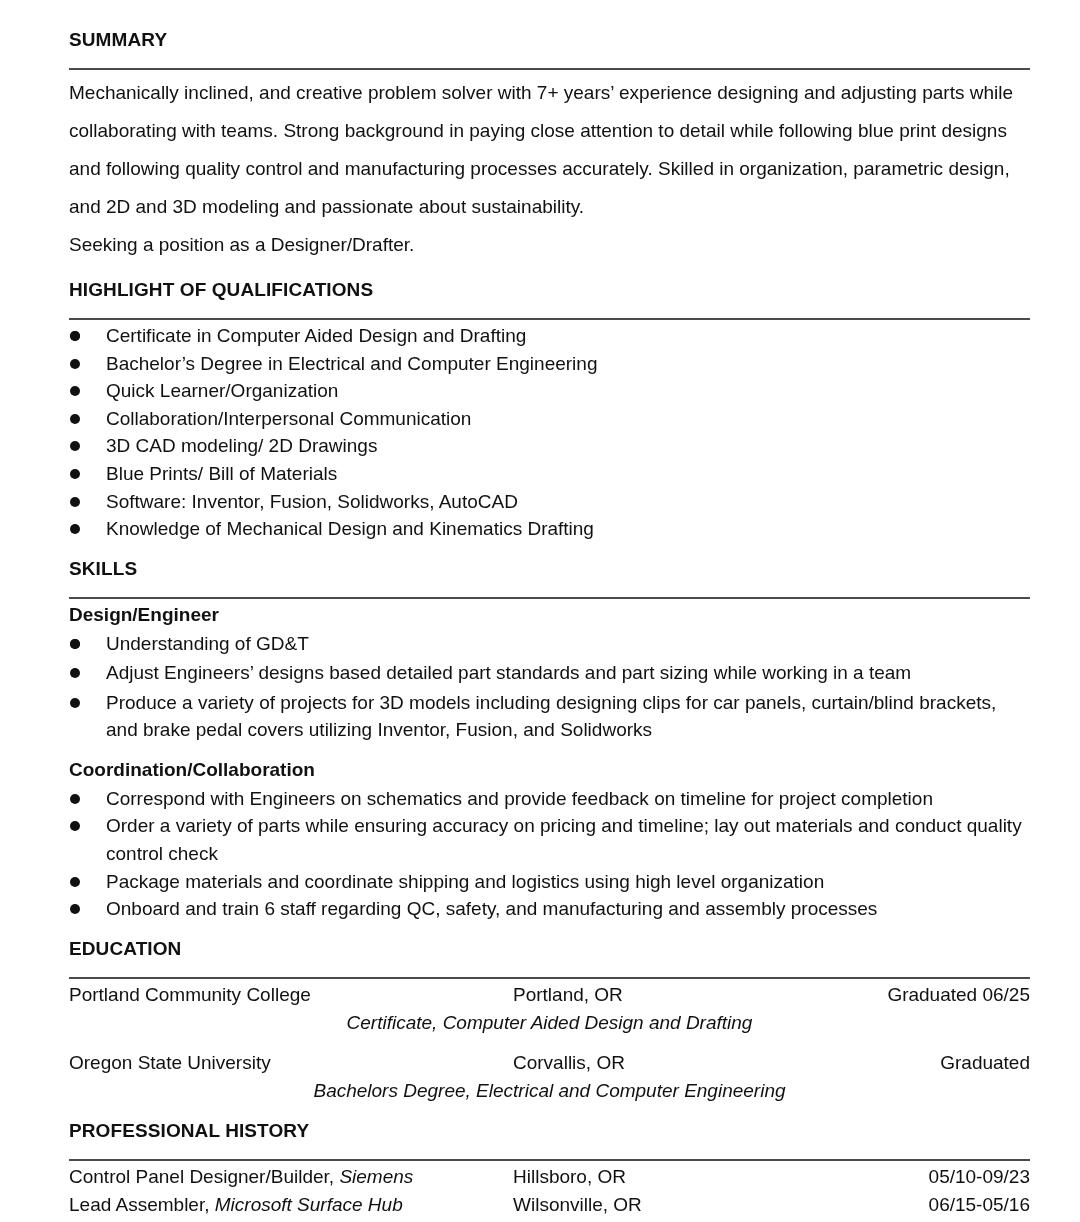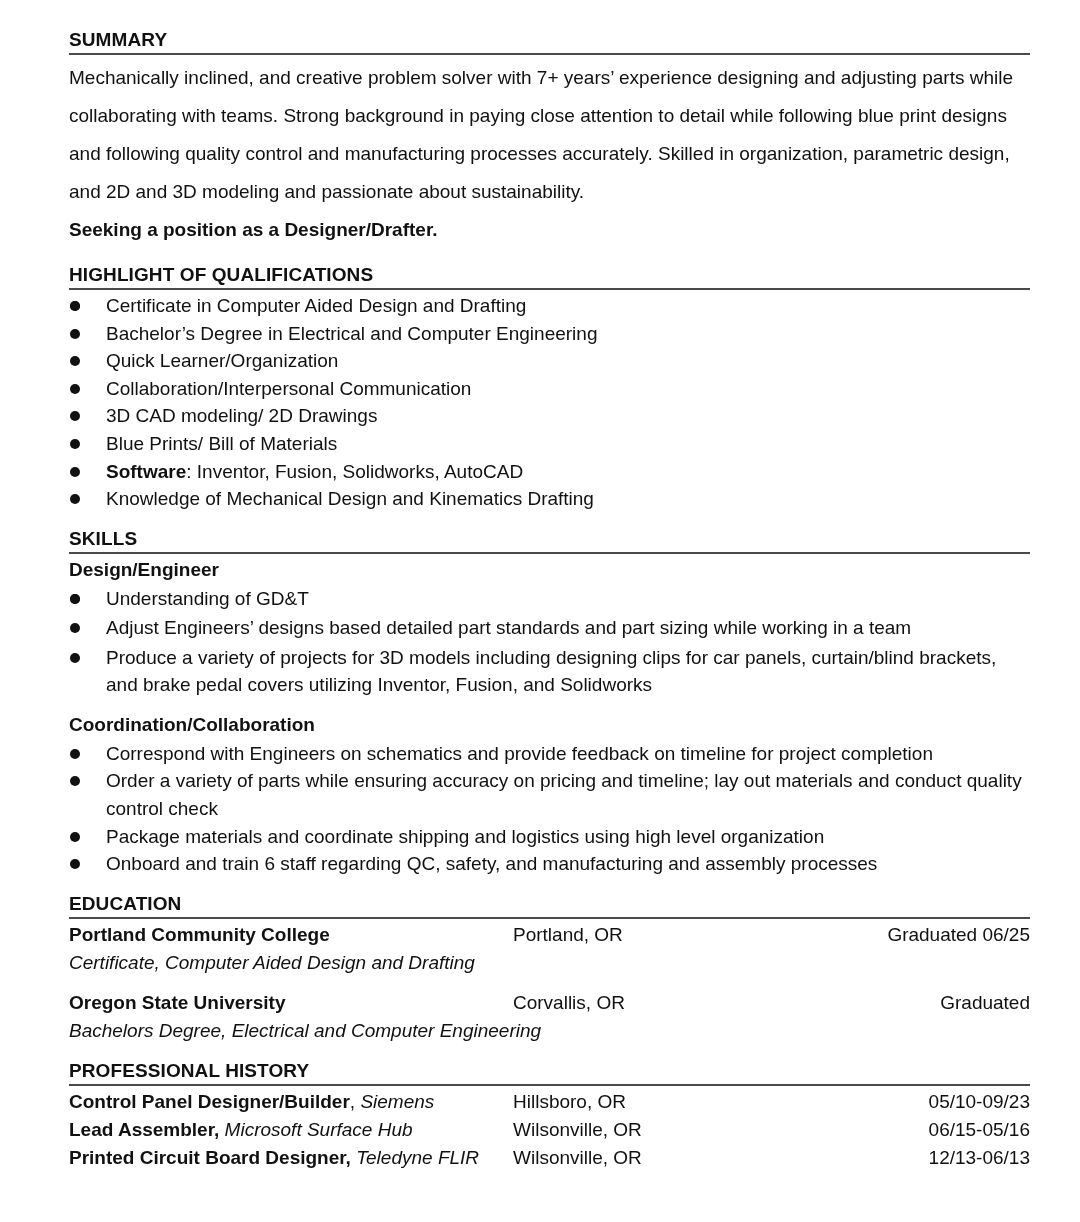--- a/index.html
+++ b/index.html
@@ -5,35 +5,35 @@
   html, body { margin: 0; padding: 0; background: #ffffff; }
   body {
     width: 1080px; height: 1222px; overflow: hidden;
     font-family: "Liberation Sans", sans-serif;
     color: #111111;
     font-size: 19px;
   }
   .page { position: relative; padding: 28px 50px 0 69px; width: 961px; }
   .section-title {
     font-weight: bold; font-size: 19px; letter-spacing: 0.1px;
-    padding-bottom: 1px; border-bottom: 2px solid #4a4a4a;
+    padding-bottom: 16px; border-bottom: 2px solid #4a4a4a;
     line-height: 24px; margin-top: 0;
   }
   .para { line-height: 38px; margin: 4px 0 0 0; }
-  .bold { font-weight: bold; }
+  .bold { font-weight: normal; }
   ul.bullets { list-style: none; margin: 2px 0 0 0; padding: 0; }
   ul.bullets li { position: relative; padding-left: 37px; line-height: 27.6px; }
   ul.bullets li .dot {
     position: absolute; left: 1px; top: 9px; width: 10px; height: 10px;
     border-radius: 50%; background: #111;
   }
   ul.skills li { line-height: 27.5px; margin-bottom: 2px; }
   .subhead { font-weight: bold; line-height: 27px; margin-top: 2px; }
   .sec { margin-top: 14px; }
-  .row { display: flex; line-height: 28px; }
+  .row { display: flex; line-height: 28px; justify-content: center; }
   .row .c1 { width: 444px; }
   .row .c2 { width: 300px; }
   .row .c3 { flex: 1; text-align: right; }
   .ital { font-style: italic; }
   .edu-entry { margin-top: 2px; }
   .edu-entry + .edu-entry { margin-top: 12px; }
 </style>
 </head>
 <body>
 

